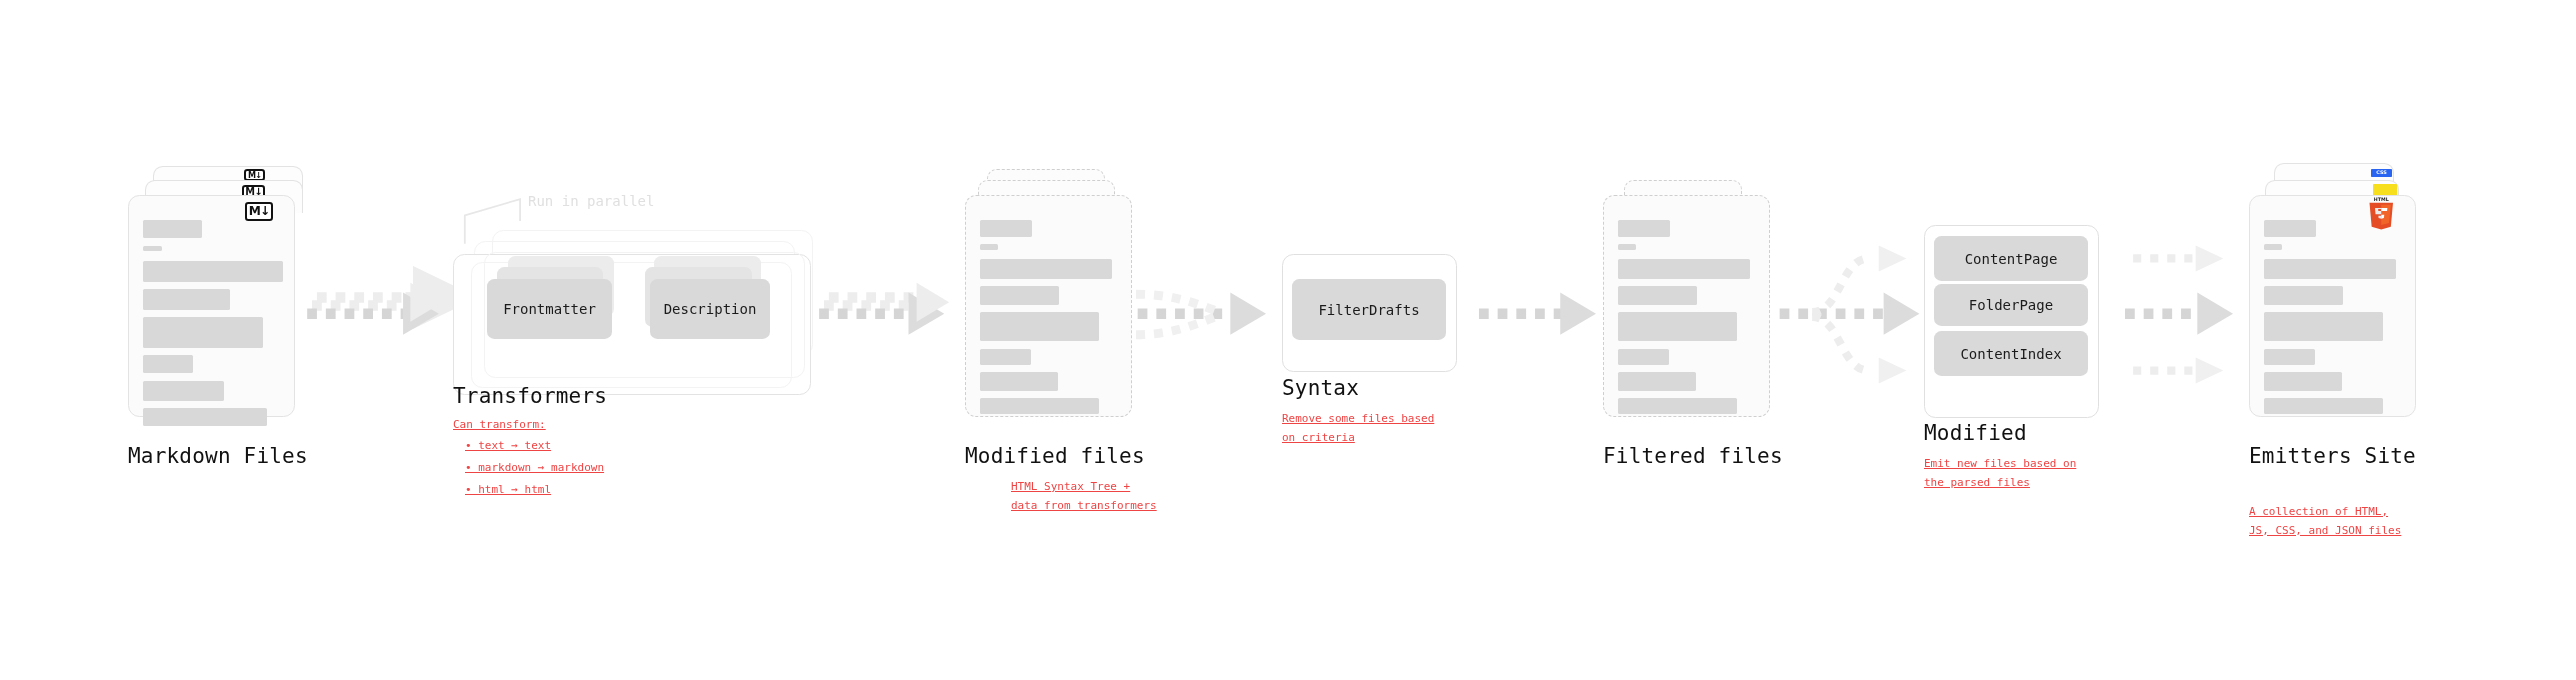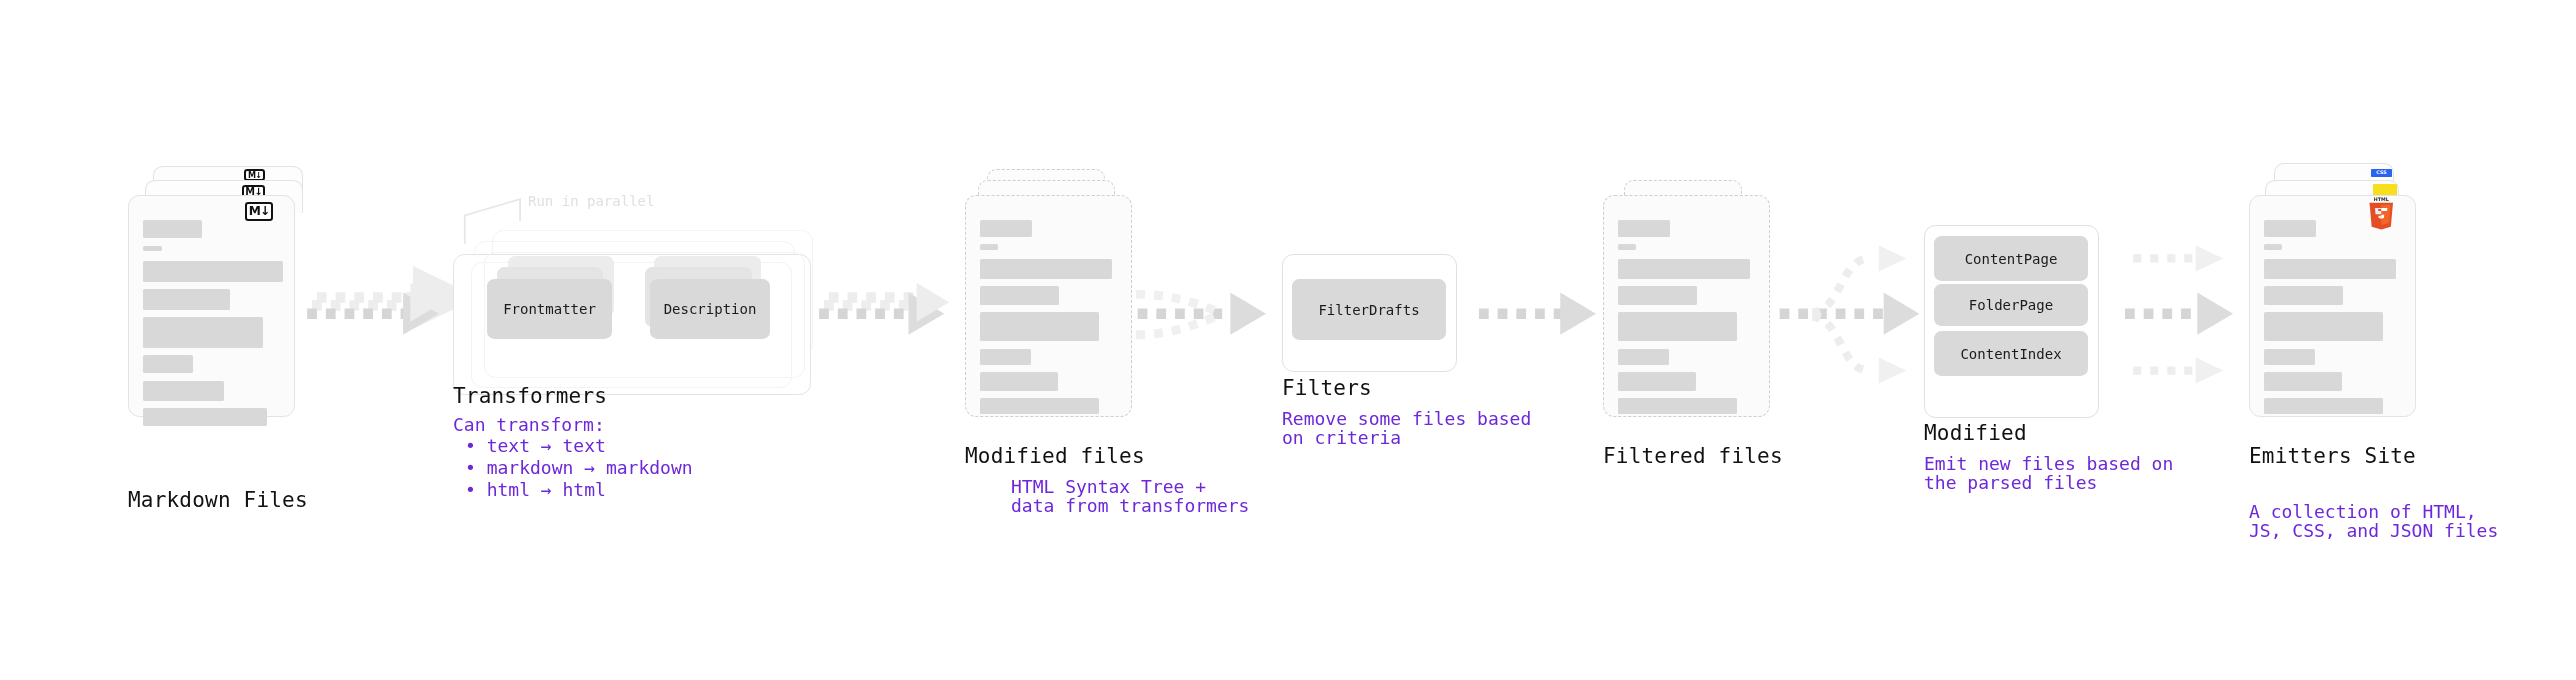--- a/index.html
+++ b/index.html
@@ -90,24 +90,25 @@
   
   .title{
     position:absolute;
     font-size:21px;
     letter-spacing:0.2px;
     color:#111;
     white-space:nowrap;
   }
   .sub{
     position:absolute;
-    font-size:18px;
+    font-size:11px;
     line-height:18.7px;
-    color:#6d28d9;
+    color:#ef4444;
     white-space:pre;
+    text-decoration:underline;
   }
   .ghostlabel{
     position:absolute;
     font-size:14px;
     color:#e0e0e0;
     white-space:nowrap;
   }
 
   
   .svgo{position:absolute;left:0;top:0;width:2576px;height:681px;pointer-events:none;}
@@ -199,21 +200,21 @@
         <div class="ln" style="width:140px;height:21px;"></div>
         <div class="ln" style="width:87px;height:20.3px;"></div>
         <div class="ln" style="width:120px;height:31px;"></div>
         <div class="ln" style="width:50px;height:18px;"></div>
         <div class="ln" style="width:81px;height:20.3px;"></div>
         <div class="ln" style="width:124px;height:18px;"></div>
       </div>
     </div>
     <div class="mdbadge" style="left:245px;top:202px;">M↓</div>
 
-    <div class="title" style="left:128px;top:444px;margin-top:44px;">Markdown Files</div>
+    <div class="title" style="left:128px;top:444px;">Markdown Files</div>
   </div>
 
   <div class="abs">
     <div class="ghostlabel" style="left:528px;top:193px;">Run in parallel</div>
 
     <div class="rbox ghost2" style="left:492px;top:230px;width:321px;height:126px;"></div>
     <div class="rbox ghost2" style="left:474px;top:241px;width:321px;height:126px;"></div>
     <div class="rbox" style="left:453px;top:254px;width:358px;height:141px;border-color:#e3e3e3;"></div>
     <div class="rbox ghost2" style="left:471px;top:262px;width:321px;height:126px;"></div>
     <div class="rbox ghost2" style="left:484px;top:252px;width:321px;height:126px;"></div>
@@ -253,21 +254,21 @@
 
     <div class="title" style="left:965px;top:444px;">Modified files</div>
     <div class="sub" style="left:965px;top:478px;margin-left:46px;">HTML Syntax Tree +
 data from transformers</div>
   </div>
 
   <div class="abs">
     <div class="rbox" style="left:1282px;top:254px;width:175px;height:118px;"></div>
     <div class="chip" style="left:1292px;top:279px;width:154px;height:61px;">FilterDrafts</div>
 
-    <div class="title" style="left:1282px;top:376px;">Filters</div>
+    <div class="title" style="left:1282px;top:376px;">Syntax</div>
     <div class="sub" style="left:1282px;top:410px;">Remove some files based
 on criteria</div>
   </div>
 
   <div class="abs">
     <div class="stub dashed" style="left:1624px;top:180px;width:118px;height:34px;"></div>
 
     <div class="filecard dashed" style="left:1603px;top:195px;width:167px;height:222px;">
       <div class="lines">
         <div class="ln" style="width:52px;height:16.3px;"></div>

